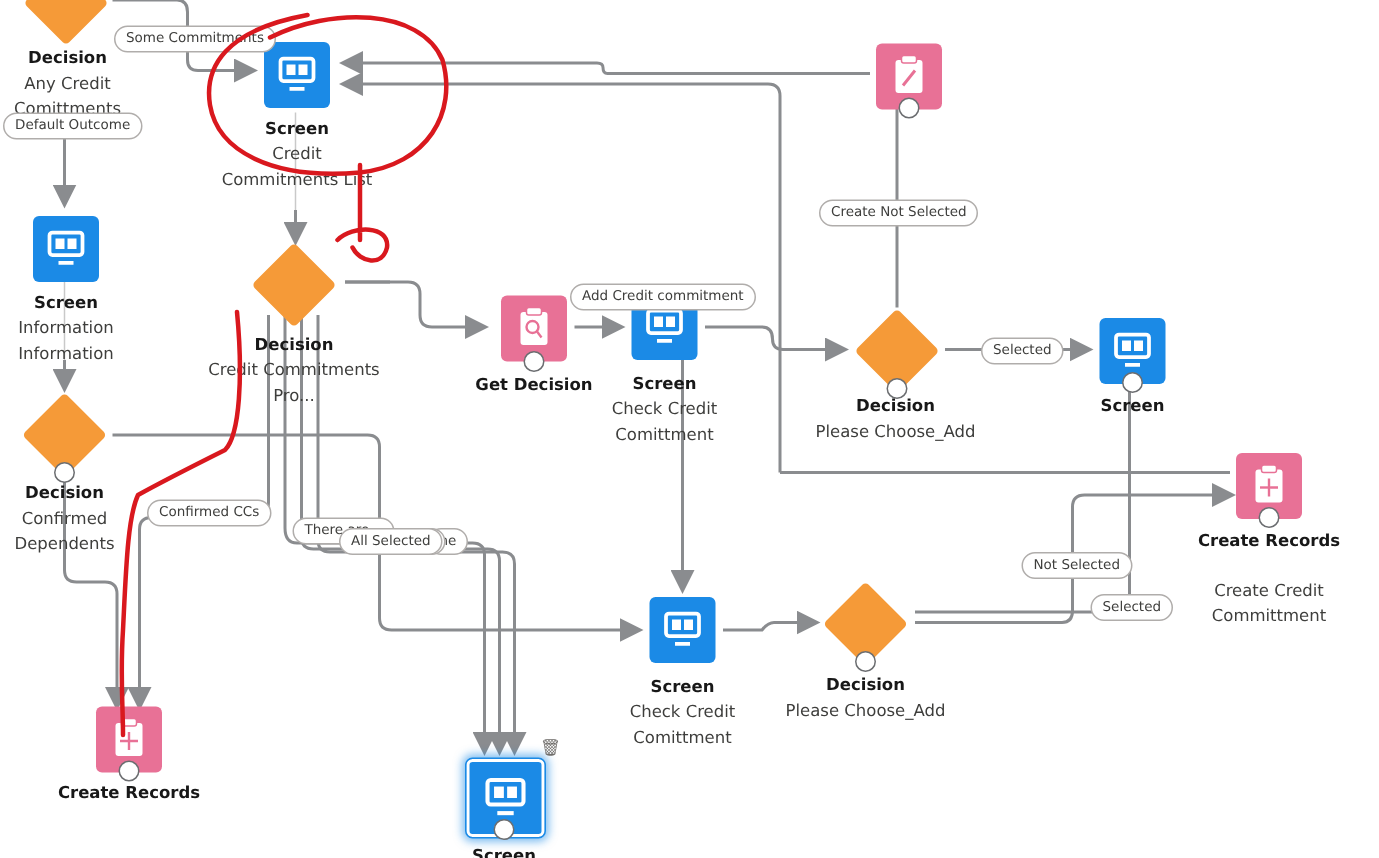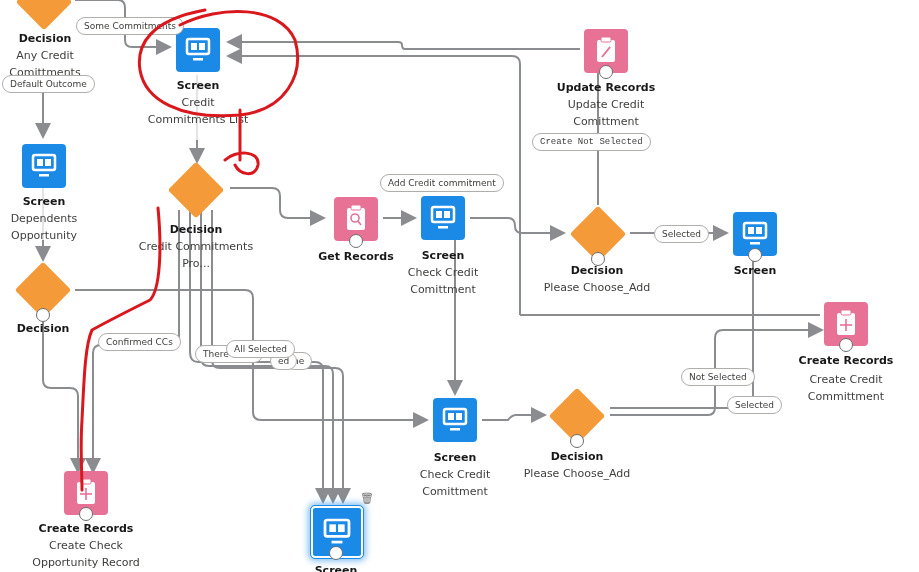--- a/index.html
+++ b/index.html
@@ -108,21 +108,21 @@
     <svg width="44" height="44" viewBox="0 0 44 44">
           <rect x="11" y="11" width="22" height="15" rx="2" fill="none" stroke="#fff" stroke-width="2.5"></rect>
           <rect x="15" y="15" width="6" height="7" fill="#fff"></rect>
           <rect x="23" y="15" width="6" height="7" fill="#fff"></rect>
           <rect x="17" y="30" width="10" height="2.5" fill="#fff"></rect>
         </svg>
   </div>
 </div>
 <div class="lbl" style="left:-36px;top:193px;">
   <div class="type">Screen</div>
-  <div class="name" style="width:90px;margin:0 auto;">Dependents Opportunity</div>
+  <div class="name" style="width:90px;margin:0 auto;">Information Information</div>
 </div>
 
 <div class="node" style="left:172px;top:166px;">
   <div class="diamond"></div>
 </div>
 <div class="lbl" style="left:116px;top:221px;">
   <div class="type">Decision</div>
   <div class="name" style="width:130px;margin:0 auto;">Credit Commitments Pro...</div>
 </div>
 
@@ -131,21 +131,21 @@
     <svg width="44" height="44" viewBox="0 0 44 44">
           <rect x="13" y="11" width="18" height="22" rx="2" fill="#fff"></rect>
           <rect x="17" y="8" width="10" height="5" rx="1.5" fill="#fff" stroke="#e87196" stroke-width="1"></rect>
           <circle cx="21" cy="21" r="4" fill="none" stroke="#e87196" stroke-width="1.6"></circle>
           <line x1="24" y1="24" x2="27" y2="28" stroke="#e87196" stroke-width="1.6"></line>
         </svg>
   </div>
   <div class="connector" style="left:15px;top:37px;"></div>
 </div>
 <div class="lbl" style="left:276px;top:248px;">
-  <div class="type">Get Records</div>
+  <div class="type">Get Decision</div>
 </div>
 
 <div class="node" style="left:421px;top:196px;">
   <div class="icon-box screen-box">
     <svg width="44" height="44" viewBox="0 0 44 44">
           <rect x="11" y="11" width="22" height="15" rx="2" fill="none" stroke="#fff" stroke-width="2.5"></rect>
           <rect x="15" y="15" width="6" height="7" fill="#fff"></rect>
           <rect x="23" y="15" width="6" height="7" fill="#fff"></rect>
           <rect x="17" y="30" width="10" height="2.5" fill="#fff"></rect>
         </svg>
@@ -159,24 +159,20 @@
 <div class="node" style="left:584px;top:29px;">
   <div class="icon-box pink-box">
     <svg width="44" height="44" viewBox="0 0 44 44">
           <rect x="13" y="11" width="18" height="22" rx="2" fill="#fff"></rect>
           <rect x="17" y="8" width="10" height="5" rx="1.5" fill="#fff" stroke="#e87196" stroke-width="1"></rect>
           <line x1="18" y1="28" x2="26" y2="18" stroke="#e87196" stroke-width="2"></line>
         </svg>
   </div>
   <div class="connector" style="left:15px;top:36px;"></div>
 </div>
-<div class="lbl" style="left:526px;top:79px;">
-  <div class="type">Update Records</div>
-  <div class="name" style="width:90px;margin:0 auto;">Update Credit Comittment</div>
-</div>
 
 <div class="node" style="left:574px;top:210px;">
   <div class="diamond"></div>
   <div class="connector" style="left:17px;top:42px;"></div>
 </div>
 <div class="lbl" style="left:517px;top:262px;">
   <div class="type">Decision</div>
   <div class="name">Please Choose_Add</div>
 </div>
 
@@ -194,36 +190,37 @@
 <div class="lbl" style="left:675px;top:262px;">
   <div class="type">Screen</div>
 </div>
 
 <div class="node" style="left:19px;top:266px;">
   <div class="diamond"></div>
   <div class="connector" style="left:17px;top:42px;"></div>
 </div>
 <div class="lbl" style="left:-37px;top:320px;">
   <div class="type">Decision</div>
+  <div class="name" style="width:80px;margin:0 auto;">Confirmed Dependents</div>
 </div>
 
 <div class="node" style="left:824px;top:302px;">
   <div class="icon-box pink-box">
     <svg width="44" height="44" viewBox="0 0 44 44">
           <rect x="13" y="11" width="18" height="22" rx="2" fill="#fff"></rect>
           <rect x="17" y="8" width="10" height="5" rx="1.5" fill="#fff" stroke="#e87196" stroke-width="1"></rect>
           <line x1="22" y1="17" x2="22" y2="29" stroke="#e87196" stroke-width="1.6"></line>
           <line x1="16" y1="23" x2="28" y2="23" stroke="#e87196" stroke-width="1.6"></line>
         </svg>
   </div>
   <div class="connector" style="left:15px;top:36px;"></div>
 </div>
 <div class="lbl" style="left:766px;top:352px;">
   <div class="type">Create Records</div>
-  <div class="name" style="width:90px;margin:2px auto;">Create Credit Committment</div>
+  <div class="name" style="width:90px;margin:16px auto;">Create Credit Committment</div>
 </div>
 
 <div class="node" style="left:433px;top:398px;">
   <div class="icon-box screen-box">
     <svg width="44" height="44" viewBox="0 0 44 44">
           <rect x="11" y="11" width="22" height="15" rx="2" fill="none" stroke="#fff" stroke-width="2.5"></rect>
           <rect x="15" y="15" width="6" height="7" fill="#fff"></rect>
           <rect x="23" y="15" width="6" height="7" fill="#fff"></rect>
           <rect x="17" y="30" width="10" height="2.5" fill="#fff"></rect>
         </svg>
@@ -249,49 +246,48 @@
           <rect x="13" y="11" width="18" height="22" rx="2" fill="#fff"></rect>
           <rect x="17" y="8" width="10" height="5" rx="1.5" fill="#fff" stroke="#e87196" stroke-width="1"></rect>
           <line x1="22" y1="17" x2="22" y2="29" stroke="#e87196" stroke-width="1.6"></line>
           <line x1="16" y1="23" x2="28" y2="23" stroke="#e87196" stroke-width="1.6"></line>
         </svg>
   </div>
   <div class="connector" style="left:15px;top:36px;"></div>
 </div>
 <div class="lbl" style="left:6px;top:520px;">
   <div class="type">Create Records</div>
-  <div class="name" style="width:120px;margin:0 auto;">Create Check Opportunity Record</div>
 </div>
 
 <div class="node" style="left:311px;top:506px;">
   <div class="icon-box screen-box selected-node" style="width:48px;height:48px;">
     <svg width="48" height="48" viewBox="0 0 44 44">
           <rect x="11" y="11" width="22" height="15" rx="2" fill="none" stroke="#fff" stroke-width="2.5"></rect>
           <rect x="15" y="15" width="6" height="7" fill="#fff"></rect>
           <rect x="23" y="15" width="6" height="7" fill="#fff"></rect>
           <rect x="17" y="30" width="10" height="2.5" fill="#fff"></rect>
         </svg>
   </div>
   <div class="connector" style="left:18px;top:40px;"></div>
 </div>
 <div class="trash" style="left:360px;top:492px;">🗑</div>
 <div class="lbl" style="left:256px;top:562px;">
   <div class="type">Screen</div>
 </div>
 
 <div class="pill" style="left:76px;top:17px;">Some Commitments</div>
 <div class="pill" style="left:2px;top:75px;">Default Outcome</div>
-<div class="pill" style="left:380px;top:174px;">Add Credit commitment</div>
-<div class="pill" style="left:532px;top:133px;font-family:Liberation Mono, monospace;">Create Not Selected</div>
+<div class="pill" style="left:380px;top:189px;">Add Credit commitment</div>
+<div class="pill" style="left:546px;top:133px;">Create Not Selected</div>
 <div class="pill" style="left:654px;top:225px;">Selected</div>
 <div class="pill" style="left:98px;top:333px;">Confirmed CCs</div>
 <div class="pill" style="left:195px;top:345px;">There are...</div>
 <div class="pill" style="left:285px;top:352px;">ne</div>
 <div class="pill" style="left:270px;top:352px;">ed</div>
-<div class="pill" style="left:226px;top:340px;">All Selected</div>
+<div class="pill" style="left:226px;top:352px;">All Selected</div>
 <div class="pill" style="left:681px;top:368px;">Not Selected</div>
 <div class="pill" style="left:727px;top:396px;">Selected</div>
 
 <svg class="ink" viewBox="0 0 919 572">
   <g fill="none" stroke="#d9181e" stroke-width="3" stroke-linecap="round">
     <path d="M180,25 C220,5 280,5 295,40 C305,75 285,110 240,115 C180,120 145,100 140,70 C136,45 150,20 205,10"></path>
     <path d="M240,110 L240,160 M225,160 C235,150 260,150 258,165 C255,178 240,175 235,165"></path>
     <path d="M158,208 C162,250 160,290 150,300 C130,310 110,320 92,330 C85,345 84,380 82,420 C80,450 82,470 82,490"></path>
   </g>
 </svg>

